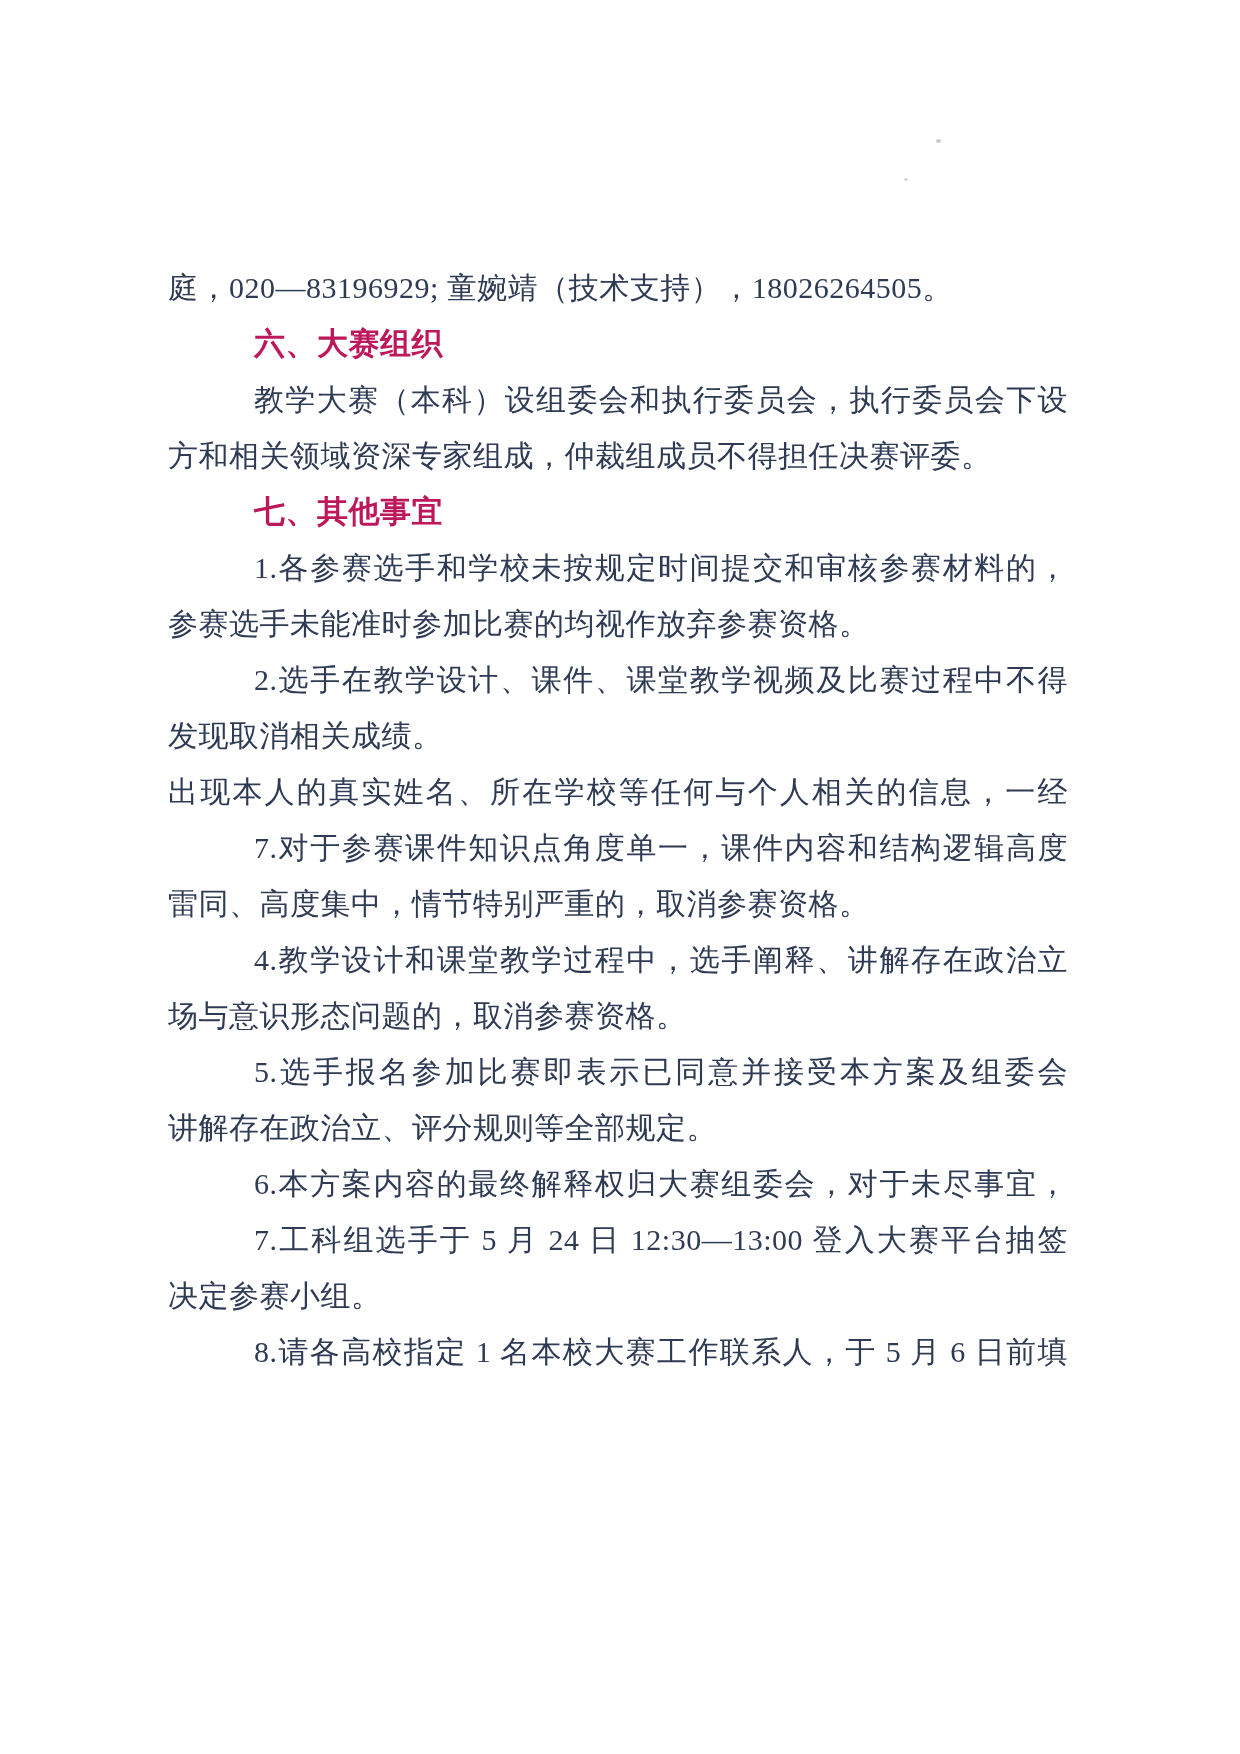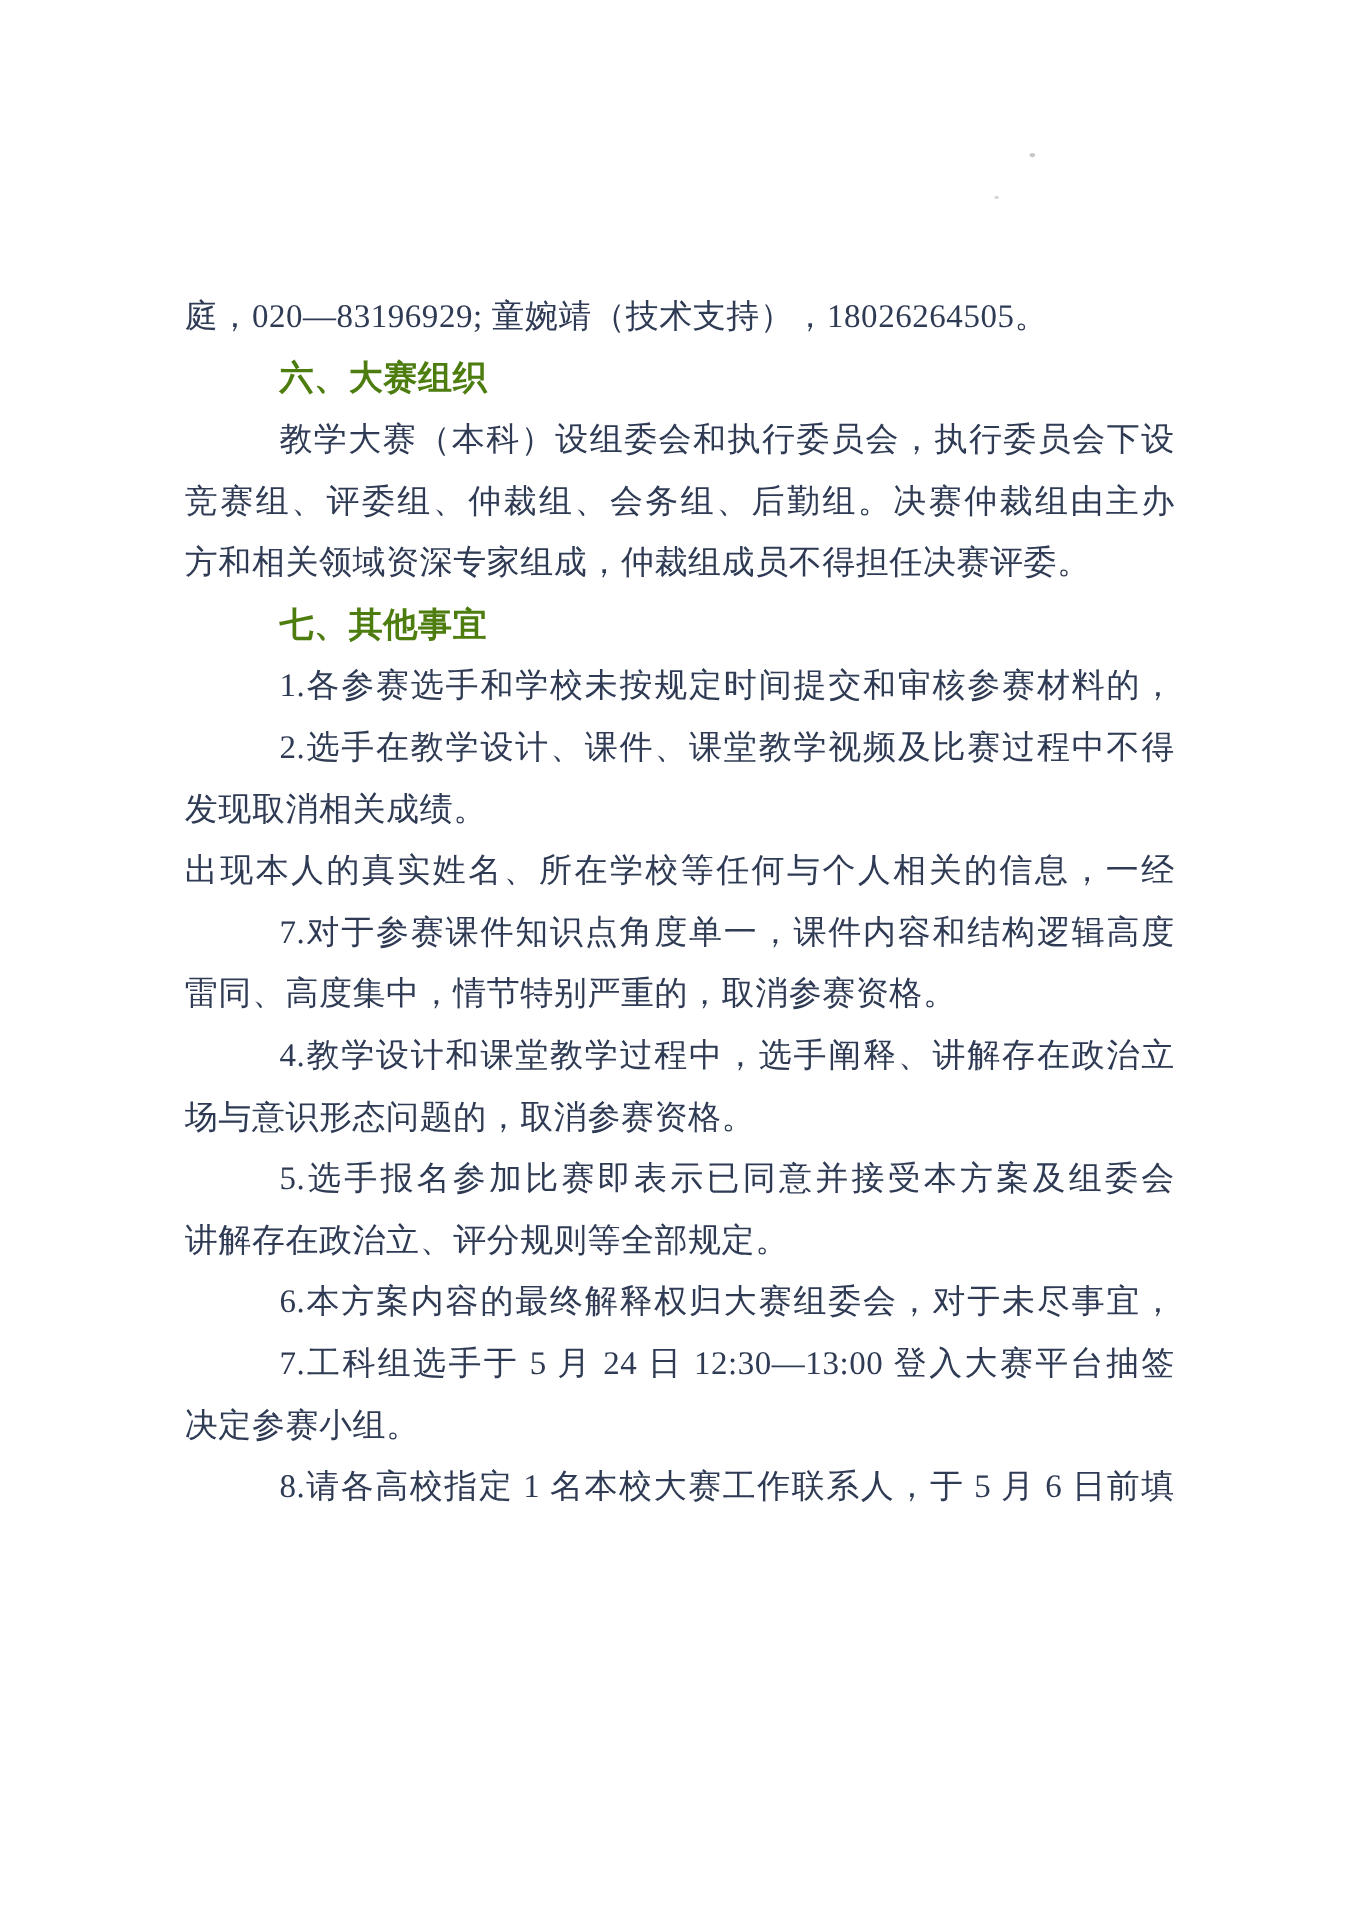--- a/index.html
+++ b/index.html
@@ -36,21 +36,21 @@
     text-align-last: justify;
     text-justify: inter-character;
   }
   .line.indent {
     text-indent: 86px;
   }
   .line.heading {
     font-family: "Liberation Sans", "DejaVu Sans", sans-serif;
     font-weight: 700;
     font-size: 31px;
-    color: #4d7c0f;
+    color: #be185d;
   }
   .page-number {
     position: absolute;
     left: 0;
     top: 1560px;
     width: 100%;
     text-align: center;
     transform: translateX(11px);
     font-family: "Liberation Sans", "DejaVu Sans", sans-serif;
     font-size: 30px;
@@ -67,24 +67,24 @@
 <body>
 
 <div class="page">
   <div class="speck speck-1"></div>
   <div class="speck speck-2"></div>
 
   <div class="content">
     <div class="line">庭，020—83196929; 童婉靖（技术支持），18026264505。</div>
     <div class="line heading indent">六、大赛组织</div>
     <div class="line indent justify">教学大赛（本科）设组委会和执行委员会，执行委员会下设</div>
-    <div class="line justify">竞赛组、评委组、仲裁组、会务组、后勤组。决赛仲裁组由主办</div>
     <div class="line">方和相关领域资深专家组成，仲裁组成员不得担任决赛评委。</div>
     <div class="line heading indent">七、其他事宜</div>
     <div class="line indent justify">1.各参赛选手和学校未按规定时间提交和审核参赛材料的，</div>
+    <div class="line">参赛选手未能准时参加比赛的均视作放弃参赛资格。</div>
     <div class="line indent justify">2.选手在教学设计、课件、课堂教学视频及比赛过程中不得</div>
     <div class="line">发现取消相关成绩。</div>
     <div class="line justify">出现本人的真实姓名、所在学校等任何与个人相关的信息，一经</div>
     <div class="line indent justify">7.对于参赛课件知识点角度单一，课件内容和结构逻辑高度</div>
     <div class="line">雷同、高度集中，情节特别严重的，取消参赛资格。</div>
     <div class="line indent justify">4.教学设计和课堂教学过程中，选手阐释、讲解存在政治立</div>
     <div class="line">场与意识形态问题的，取消参赛资格。</div>
     <div class="line indent justify">5.选手报名参加比赛即表示已同意并接受本方案及组委会</div>
     <div class="line">讲解存在政治立、评分规则等全部规定。</div>
     <div class="line indent justify">6.本方案内容的最终解释权归大赛组委会，对于未尽事宜，</div>

